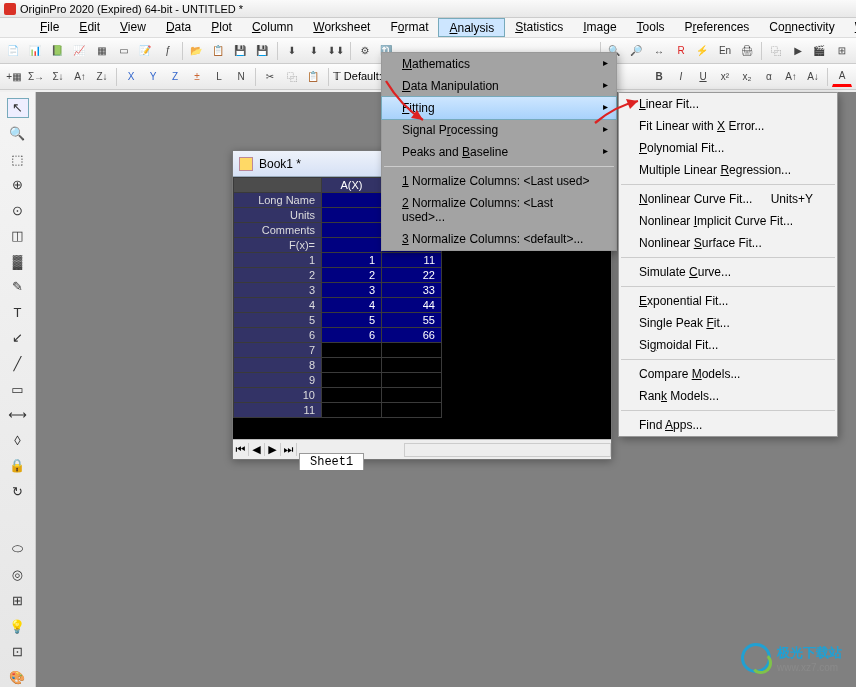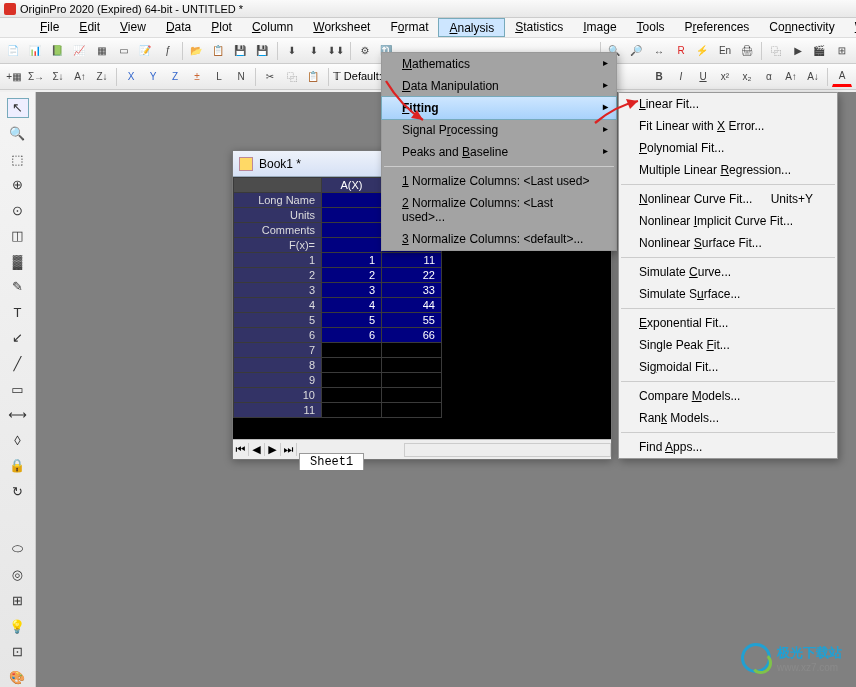--- a/index.html
+++ b/index.html
@@ -44,21 +44,21 @@
 
 .sheettab { position:absolute; bottom:0; left:0; right:0; height:20px; background:#eee; border-top:1px solid #bbb; display:flex; align-items:center; font-size:11px;}
 .sheettab .nav { display:flex; }
 .sheettab .nav div { width:16px; text-align:center; border-right:1px solid #ccc;}
 .sheettab .tab { background:#fff; border:1px solid #999; border-bottom:none; padding:1px 10px; font-family:"Courier New",monospace; font-size:12px; margin-left:2px;margin-top:24px;}
 .sheettab .sbh { flex:1; margin-left:40px; height:14px; background:#eee; border:1px solid #ccc; position:relative;}
 
 .dropdown { position:absolute; left:381px; top:52px; width:236px; background:#a3a3a3; border:1px solid #999; box-shadow:2px 3px 8px rgba(0,0,0,.3); font-size:12px; z-index:50;}
 .dropdown .di { padding:4px 24px 4px 20px; position:relative; }
 .dropdown .di.sub::after { content:"▸"; position:absolute; right:8px; font-size:10px;}
-.dropdown .di.hi { background:linear-gradient(#cde6ff,#a8d2fb); border:1px solid #7ab; margin:-1px;font-weight:bold;}
+.dropdown .di.hi { background:linear-gradient(#cde6ff,#a8d2fb); border:1px solid #7ab; margin:-1px;}
 .dropdown .sep { height:1px; background:#ccc; margin:3px 2px;}
 .dropdown u { text-decoration: underline; }
 
 .submenu { position:absolute; left:618px; top:92px; width:220px; background:#f2f2f2; border:1px solid #999; box-shadow:2px 3px 8px rgba(0,0,0,.3); font-size:12px; z-index:60;}
 .submenu .si { padding:4px 24px 4px 20px; display:flex; justify-content:space-between;}
 .submenu .sep { height:1px; background:#ccc; margin:3px 2px;}
 .submenu u { text-decoration: underline; }
 
 .arrow1 { position:absolute; z-index:80; pointer-events:none; left:381px; top:76px;}
 .arrow2 { position:absolute; z-index:80; pointer-events:none; left:590px; top:98px;}
@@ -342,23 +342,20 @@
   <div class="si">
       <span>Nonlinear <u>I</u>mplicit Curve Fit...</span>
     </div>
   <div class="si">
       <span>Nonlinear <u>S</u>urface Fit...</span>
     </div>
   <div class="sep"></div>
   <div class="si">
       <span>Simulate <u>C</u>urve...</span>
     </div>
-  <div class="si">
-      <span>Simulate S<u>u</u>rface...</span>
-    </div>
   <div class="sep"></div>
   <div class="si">
       <span><u>E</u>xponential Fit...</span>
     </div>
   <div class="si">
       <span>Single Peak <u>F</u>it...</span>
     </div>
   <div class="si">
       <span>Si<u>g</u>moidal Fit...</span>
     </div>

